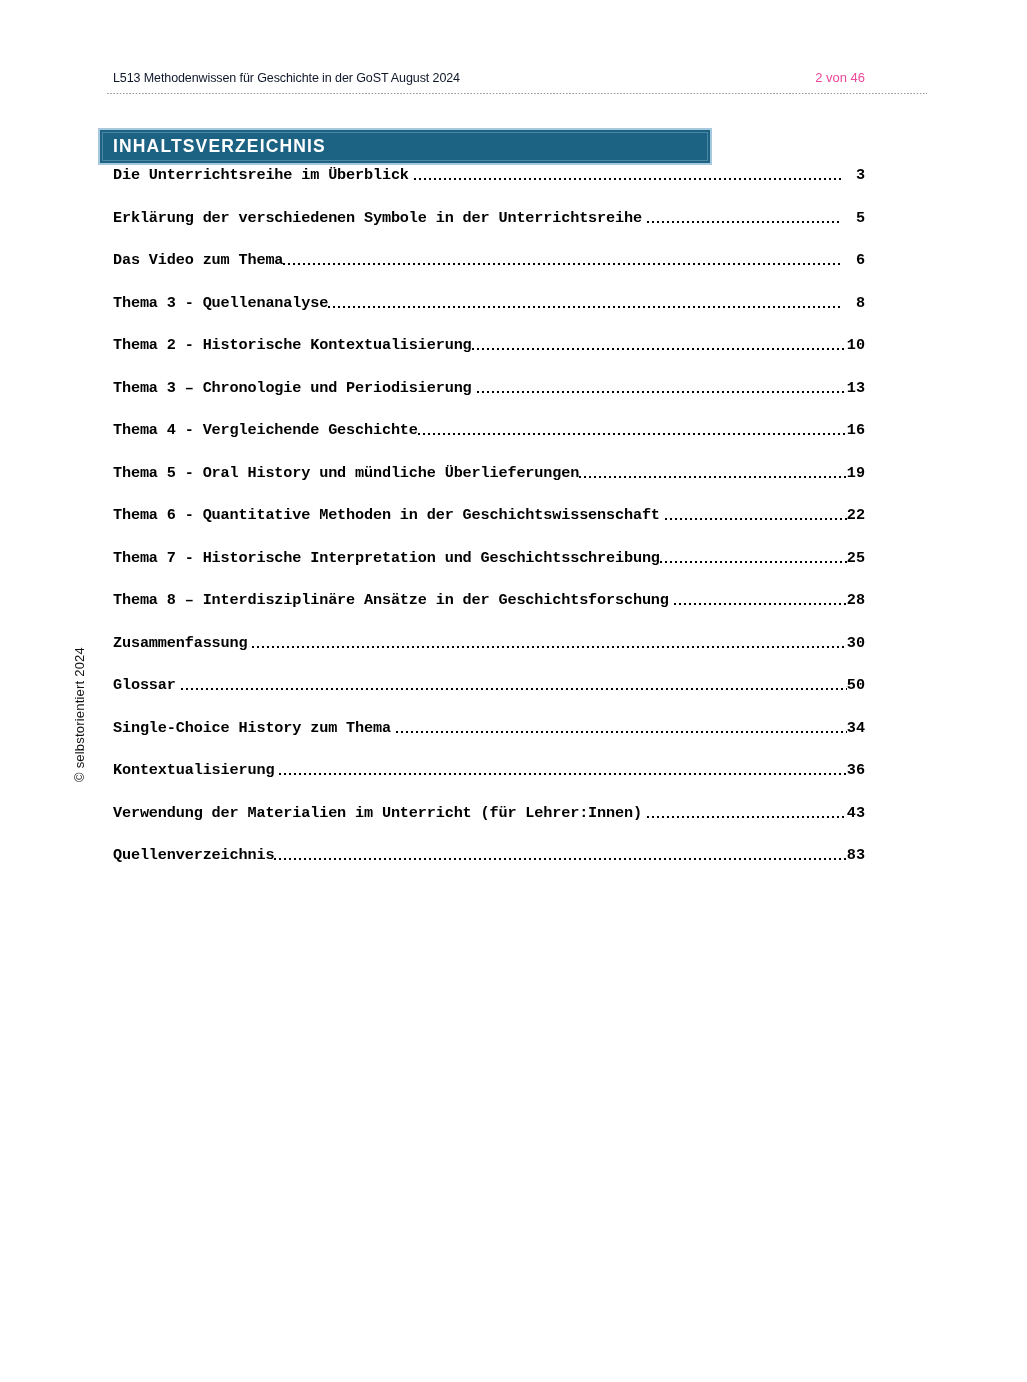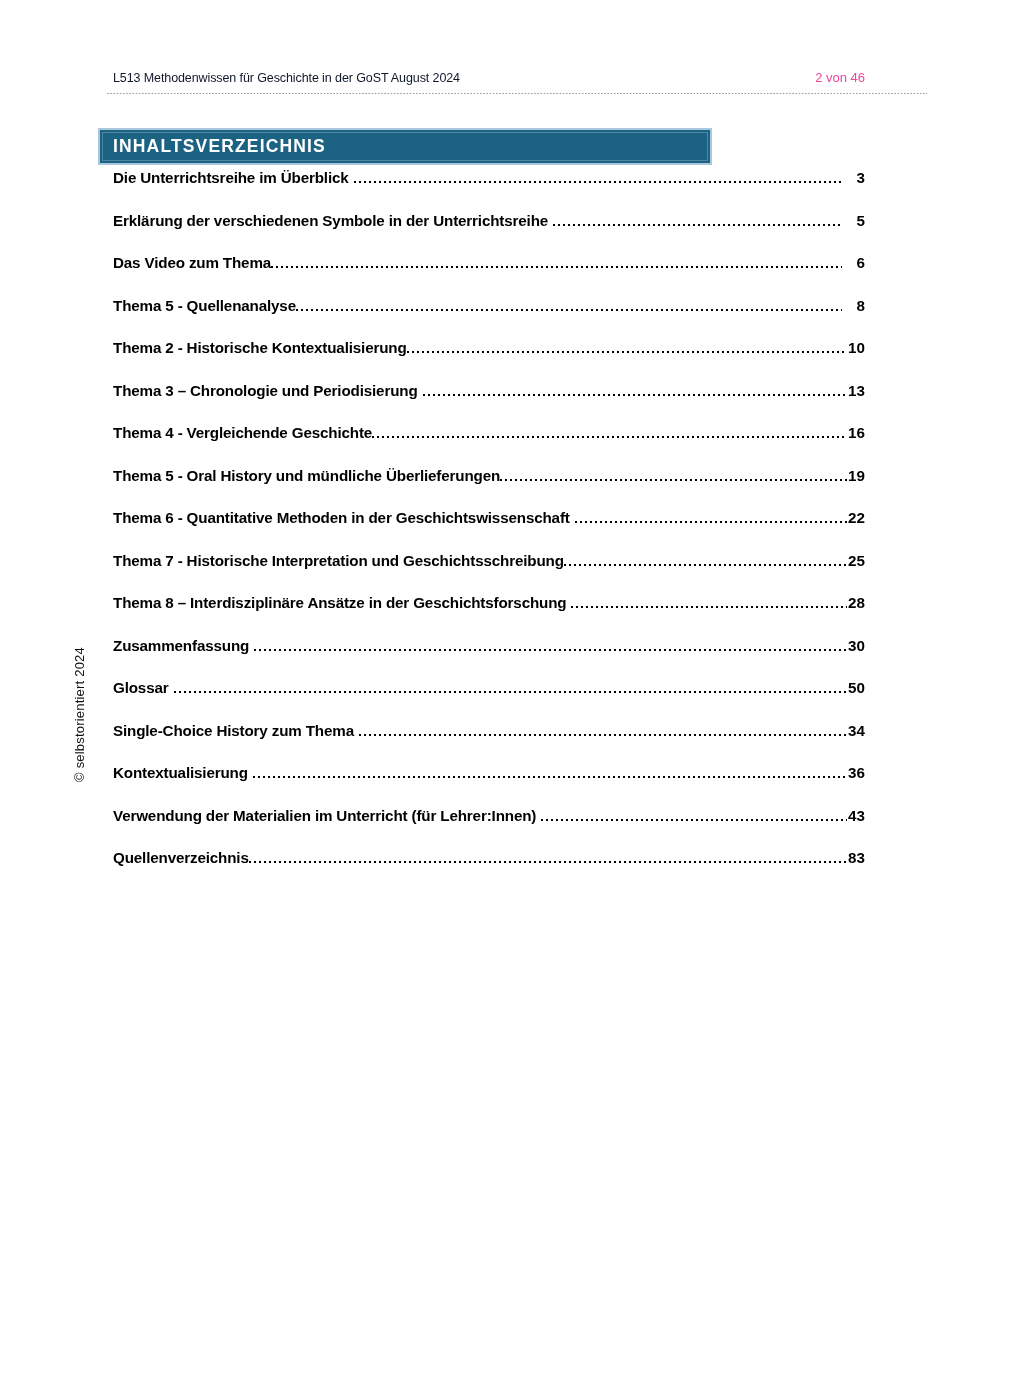--- a/index.html
+++ b/index.html
@@ -103,25 +103,26 @@
 
   
   .toc {
     position: absolute;
     left: 113px;
     top: 164px;
     width: 752px;
   }
   .toc-entry {
     display: flex;
-    align-items: flex-end;
+    align-items: center;
     height: 22px;
     margin-bottom: 20.5px;
     overflow: hidden;
     white-space: nowrap;
+    font-family: Liberation Mono, monospace;
   }
   .toc-entry .toc-label {
     font-size: 15.2px;
     font-weight: bold;
     letter-spacing: -0.15px;
     color: #000000;
     flex: 0 0 auto;
   }
   .toc-entry .toc-leader {
     flex: 1 1 auto;
@@ -179,21 +180,21 @@
       <span class="toc-label">Erklärung der verschiedenen Symbole in der Unterrichtsreihe</span>
       <span class="toc-leader"></span>
       <span class="toc-page">5</span>
     </div>
     <div class="toc-entry gap-after">
       <span class="toc-label">Das Video zum Thema</span>
       <span class="toc-leader"></span>
       <span class="toc-page">6</span>
     </div>
     <div class="toc-entry gap-after">
-      <span class="toc-label">Thema 5 - Quellenanalyse</span>
+      <span class="toc-label">Thema 3 - Quellenanalyse</span>
       <span class="toc-leader"></span>
       <span class="toc-page">8</span>
     </div>
     <div class="toc-entry">
       <span class="toc-label">Thema 2 - Historische Kontextualisierung</span>
       <span class="toc-leader"></span>
       <span class="toc-page">10</span>
     </div>
     <div class="toc-entry gap-before">
       <span class="toc-label">Thema 3 – Chronologie und Periodisierung</span>

